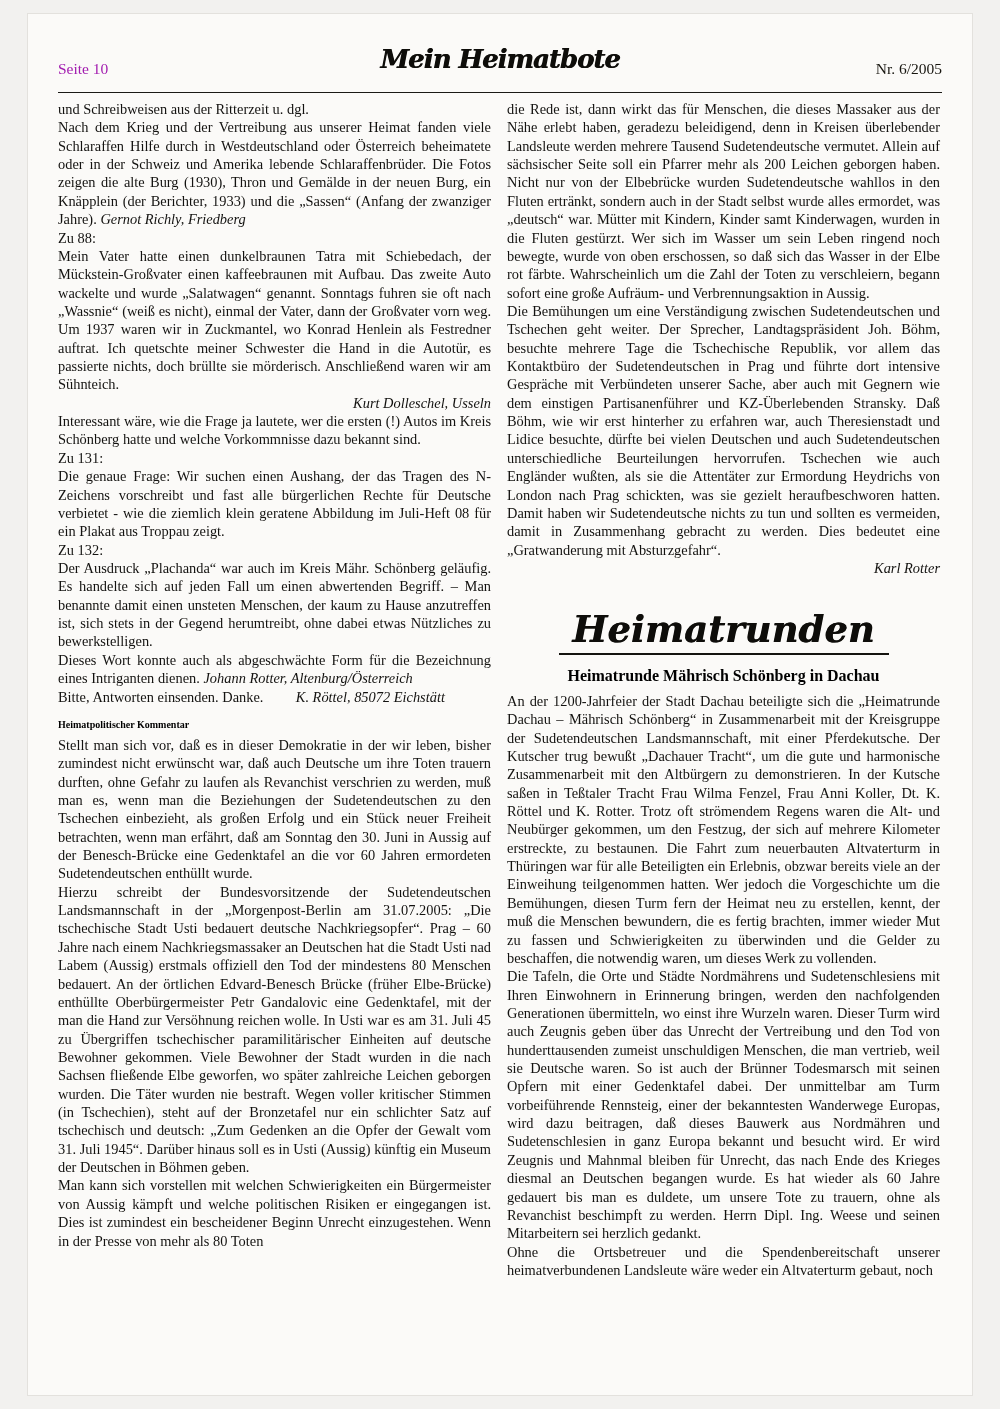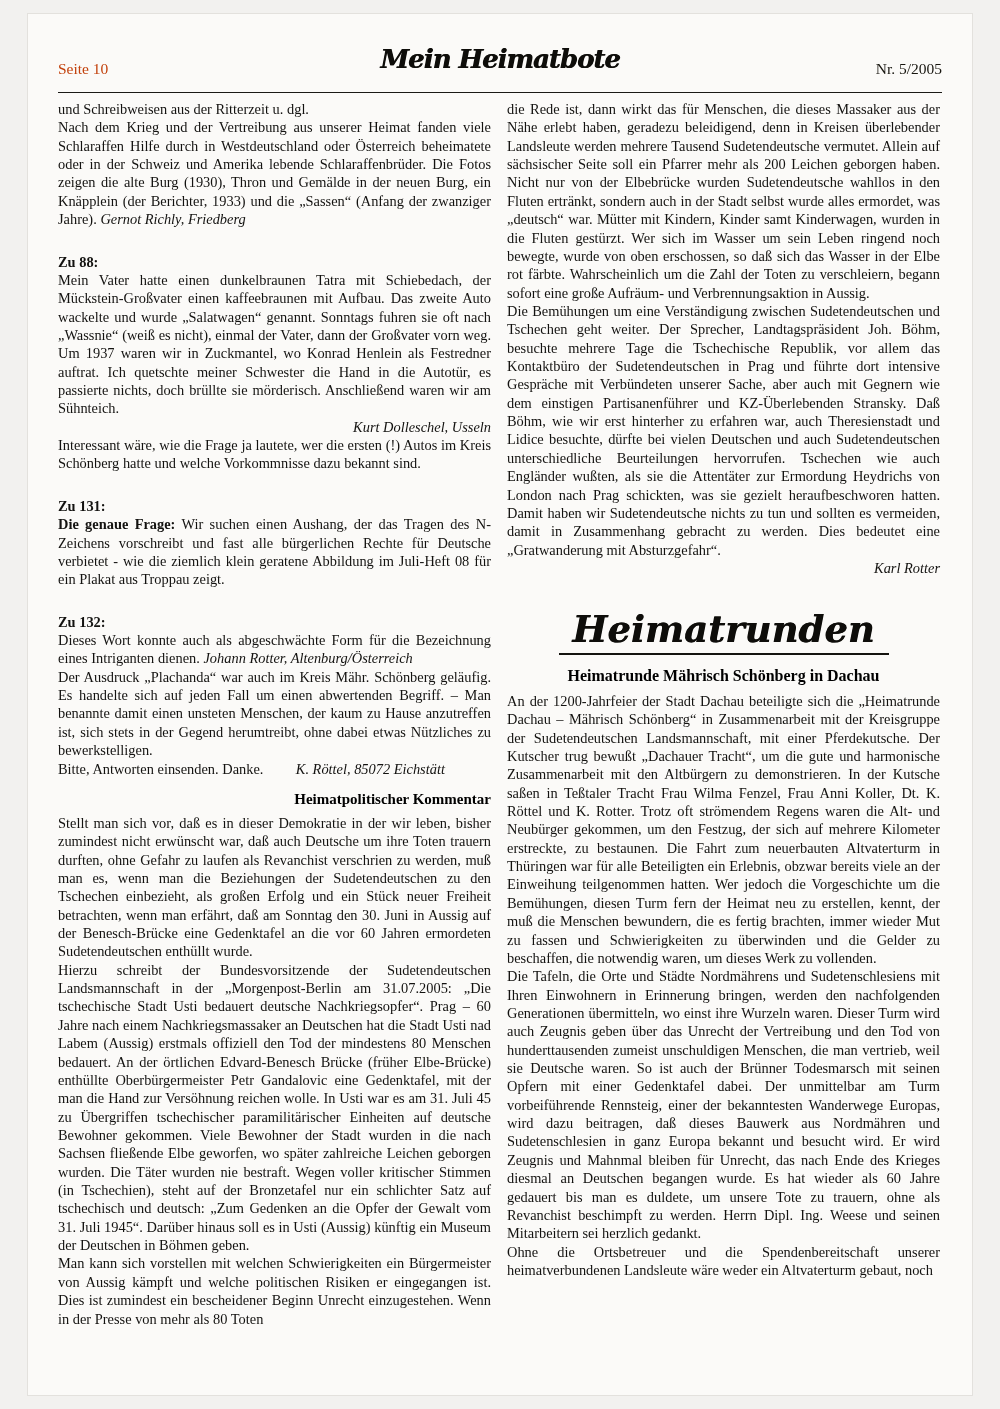--- a/index.html
+++ b/index.html
@@ -33,21 +33,21 @@
     left: 30px;
     top: 30px;
     width: 884px;
     height: 46px;
   }
   .folio-left {
     position: absolute;
     left: 0;
     top: 16px;
     font-size: 15.5px;
-    color: #c2410c;
+    color: #a21caf;
   }
   .folio-right {
     position: absolute;
     right: 0;
     top: 16px;
     font-size: 15.5px;
     color: #17150f;
   }
   .logo {
     position: absolute;
@@ -86,31 +86,31 @@
   p {
     margin: 0;
     font-size: 14.4px;
     line-height: 1.275;
     text-align: justify;
     text-justify: inter-word;
     hyphens: manual;
     color: #131210;
   }
   p + p { margin-top: 0px; }
-  .bold { font-weight: bold; margin-top: 24px; }
+  .bold { font-weight: normal; }
   .sig {
     display: block;
     text-align: right;
     font-style: italic;
   }
   .siginline { font-style: italic; }
   .heading-center {
-    text-align: right;
+    text-align: left;
     font-weight: bold;
-    font-size: 15px;
+    font-size: 10px;
     margin-top: 13px;
     margin-bottom: 6px;
   }
   .script-title {
     font-family: "DejaVu Serif", serif;
     font-style: italic;
     font-weight: bold;
     font-size: 37px;
     text-align: center;
     letter-spacing: 0px;
@@ -141,38 +141,38 @@
 </style>
 </head>
 <body>
 
 <div class="page">
   <div class="paper">
 
     <div class="masthead">
       <div class="folio-left">Seite 10</div>
       <div class="logo">Mein Heimatbote</div>
-      <div class="folio-right">Nr. 5/2005</div>
+      <div class="folio-right">Nr. 6/2005</div>
     </div>
     <div class="rule"></div>
 
     <div class="columns">
 
       <div class="col">
         <p>und Schreibweisen aus der Ritterzeit u. dgl.</p>
         <p><span>Nach dem Krieg und der Vertreibung aus unserer Heimat fanden viele Schlaraffen Hilfe durch in Westdeutschland oder Österreich beheimatete oder in der Schweiz und Amerika lebende Schlaraffenbrüder. Die Fotos zeigen die alte Burg (1930), Thron und Gemälde in der neuen Burg, ein Knäpplein (der Berichter, 1933) und die „Sassen“ (Anfang der zwanziger Jahre).</span> <span class="siginline">Gernot Richly, Friedberg</span></p>
         <p class="bold">Zu 88:</p>
         <p>Mein Vater hatte einen dunkelbraunen Tatra mit Schiebedach, der Mückstein-Großvater einen kaffeebraunen mit Aufbau. Das zweite Auto wackelte und wurde „Salatwagen“ genannt. Sonntags fuhren sie oft nach „Wassnie“ (weiß es nicht), einmal der Vater, dann der Großvater vorn weg. Um 1937 waren wir in Zuckmantel, wo Konrad Henlein als Festredner auftrat. Ich quetschte meiner Schwester die Hand in die Autotür, es passierte nichts, doch brüllte sie mörderisch. Anschließend waren wir am Sühnteich.</p>
         <p class="sig">Kurt Dolleschel, Usseln</p>
         <p>Interessant wäre, wie die Frage ja lautete, wer die ersten (!) Autos im Kreis Schönberg hatte und welche Vorkommnisse dazu bekannt sind.</p>
         <p class="bold">Zu 131:</p>
         <p><span class="bold">Die genaue Frage:</span><span> Wir suchen einen Aushang, der das Tragen des N-Zeichens vorschreibt und fast alle bürgerlichen Rechte für Deutsche verbietet - wie die ziemlich klein geratene Abbildung im Juli-Heft 08 für ein Plakat aus Troppau zeigt.</span></p>
         <p class="bold">Zu 132:</p>
+        <p>Der Ausdruck „Plachanda“ war auch im Kreis Mähr. Schönberg geläufig. Es handelte sich auf jeden Fall um einen abwertenden Begriff. – Man benannte damit einen unsteten Menschen, der kaum zu Hause anzutreffen ist, sich stets in der Gegend herumtreibt, ohne dabei etwas Nützliches zu bewerkstelligen.</p>
         <p><span>Dieses Wort konnte auch als abgeschwächte Form für die Bezeichnung eines Intriganten dienen.</span> <span class="siginline">Johann Rotter, Altenburg/Österreich</span></p>
-        <p>Der Ausdruck „Plachanda“ war auch im Kreis Mähr. Schönberg geläufig. Es handelte sich auf jeden Fall um einen abwertenden Begriff. – Man benannte damit einen unsteten Menschen, der kaum zu Hause anzutreffen ist, sich stets in der Gegend herumtreibt, ohne dabei etwas Nützliches zu bewerkstelligen.</p>
         <p><span>Bitte, Antworten einsenden. Danke.</span> &nbsp; &nbsp; &nbsp; &nbsp; <span class="siginline">K. Röttel, 85072 Eichstätt</span></p>
 
         <div class="heading-center">Heimatpolitischer Kommentar</div>
 
         <p>Stellt man sich vor, daß es in dieser Demokratie in der wir leben, bisher zumindest nicht erwünscht war, daß auch Deutsche um ihre Toten trauern durften, ohne Gefahr zu laufen als Revanchist verschrien zu werden, muß man es, wenn man die Beziehungen der Sudetendeutschen zu den Tschechen einbezieht, als großen Erfolg und ein Stück neuer Freiheit betrachten, wenn man erfährt, daß am Sonntag den 30. Juni in Aussig auf der Benesch-Brücke eine Gedenktafel an die vor 60 Jahren ermordeten Sudetendeutschen enthüllt wurde.</p>
         <p>Hierzu schreibt der Bundesvorsitzende der Sudetendeutschen Landsmannschaft in der „Morgenpost-Berlin am 31.07.2005: „Die tschechische Stadt Usti bedauert deutsche Nachkriegsopfer“. Prag – 60 Jahre nach einem Nachkriegsmassaker an Deutschen hat die Stadt Usti nad Labem (Aussig) erstmals offiziell den Tod der mindestens 80 Menschen bedauert. An der örtlichen Edvard-Benesch Brücke (früher Elbe-Brücke) enthüllte Oberbürgermeister Petr Gandalovic eine Gedenktafel, mit der man die Hand zur Versöhnung reichen wolle. In Usti war es am 31. Juli 45 zu Übergriffen tschechischer paramilitärischer Einheiten auf deutsche Bewohner gekommen. Viele Bewohner der Stadt wurden in die nach Sachsen fließende Elbe geworfen, wo später zahlreiche Leichen geborgen wurden. Die Täter wurden nie bestraft. Wegen voller kritischer Stimmen (in Tschechien), steht auf der Bronzetafel nur ein schlichter Satz auf tschechisch und deutsch: „Zum Gedenken an die Opfer der Gewalt vom 31. Juli 1945“. Darüber hinaus soll es in Usti (Aussig) künftig ein Museum der Deutschen in Böhmen geben.</p>
         <p>Man kann sich vorstellen mit welchen Schwierigkeiten ein Bürgermeister von Aussig kämpft und welche politischen Risiken er eingegangen ist. Dies ist zumindest ein bescheidener Beginn Unrecht einzugestehen. Wenn in der Presse von mehr als 80 Toten</p>
       </div>
 
       <div class="col">

